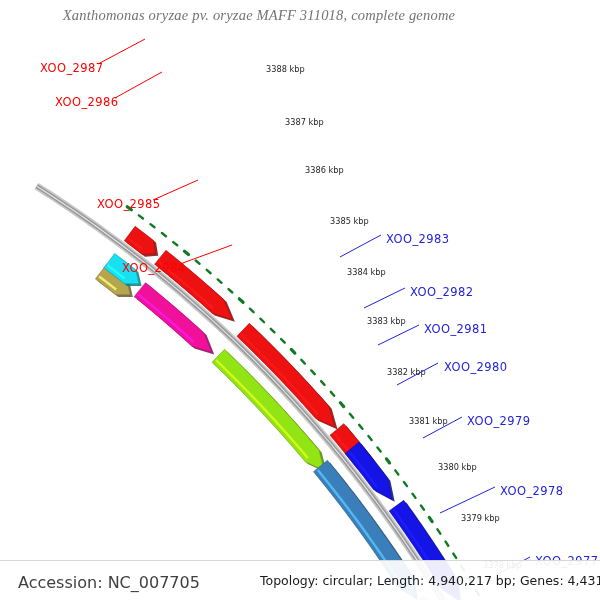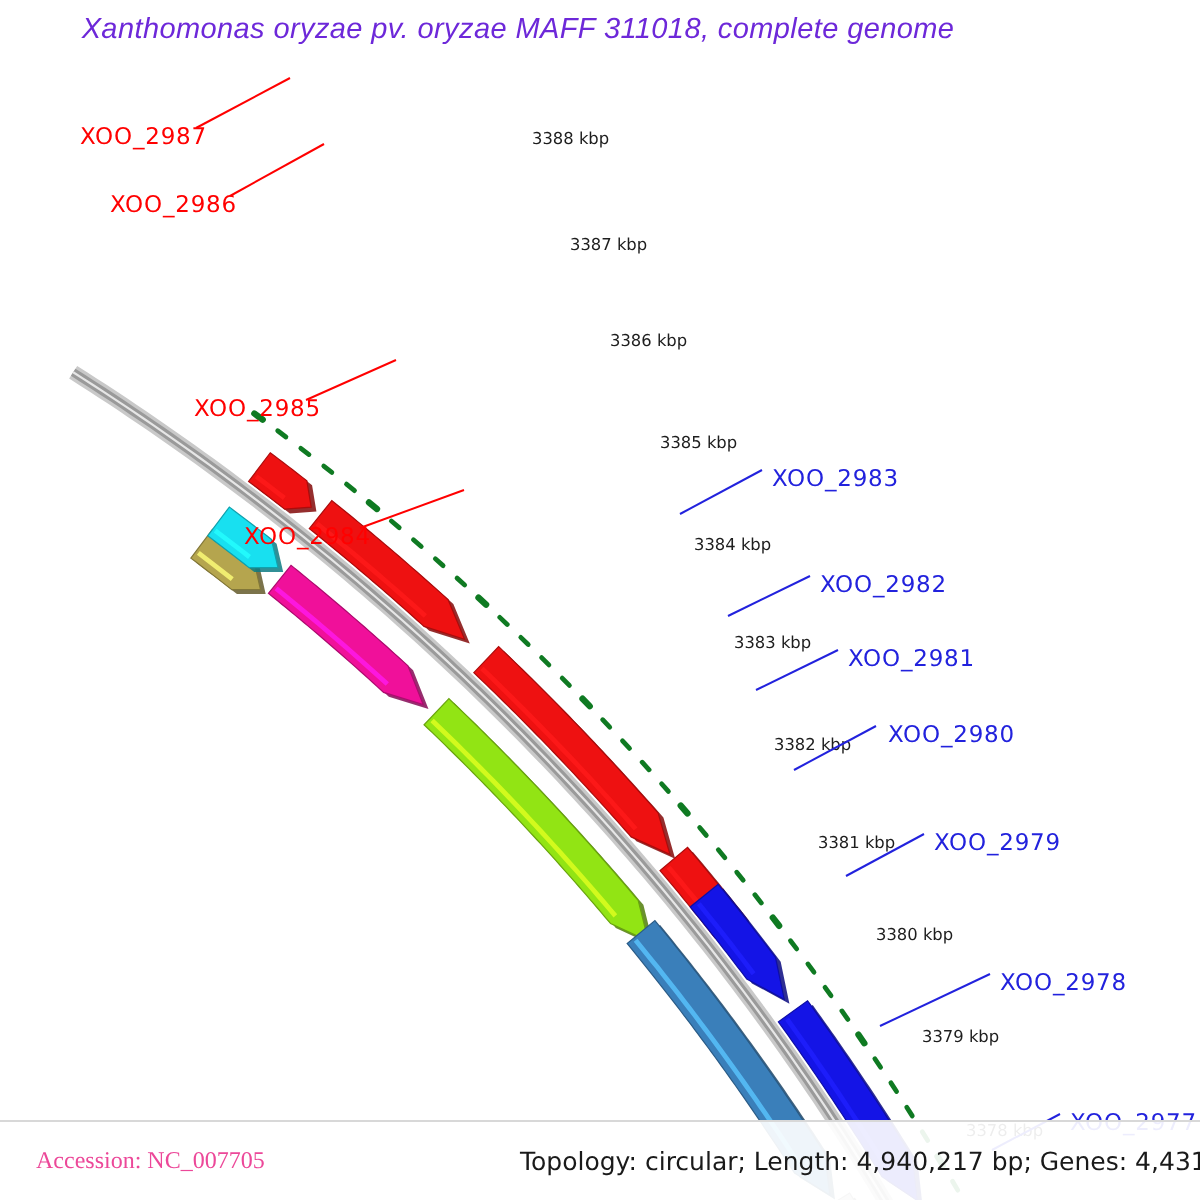--- a/index.html
+++ b/index.html
@@ -4,33 +4,33 @@
 <style>
   html,body{margin:0;padding:0;}
   body{
     width:600px;height:600px;background:#ffffff;overflow:hidden;
     font-family:"DejaVu Sans","Liberation Sans",sans-serif;
     position:relative;
   }
   #viewer{position:absolute;left:0;top:0;width:600px;height:600px;}
   .title{
     position:absolute;left:0;top:7px;width:518px;text-align:center;
-    font-family:Liberation Sans, sans-serif;
-    font-style:italic;font-size:14.5px;color:#6d28d9;letter-spacing:.2px;
+    font-family:Liberation Serif, serif;
+    font-style:italic;font-size:14.5px;color:#737373;letter-spacing:.2px;
     z-index:5;pointer-events:none;
   }
   .footer{
     position:absolute;left:0;bottom:0;width:600px;height:40px;
     background:rgba(255,255,255,.92);z-index:6;
   }
   .footer .rule{
     position:absolute;left:0;top:0;width:600px;height:1px;background:#d8d8d8;
   }
   .footer .accession{
-    position:absolute;left:18px;top:13px;font-size:12px;color:#ec4899;font-family:Liberation Serif, serif;
+    position:absolute;left:18px;top:13px;font-size:16px;color:#404040;
   }
   .footer .stats{
     position:absolute;left:260px;top:13px;font-size:12.5px;color:#1a1a1a;
     white-space:nowrap;
   }
   text{font-family:"DejaVu Sans","Liberation Sans",sans-serif;}
   .ticklabel{font-size:8.2px;fill:#1e1e1e;}
   .lbl-red{font-size:11.5px;fill:#ff0000;letter-spacing:.4px;}
   .lbl-blue{font-size:11.5px;fill:#2222dd;letter-spacing:.4px;}
 </style>

